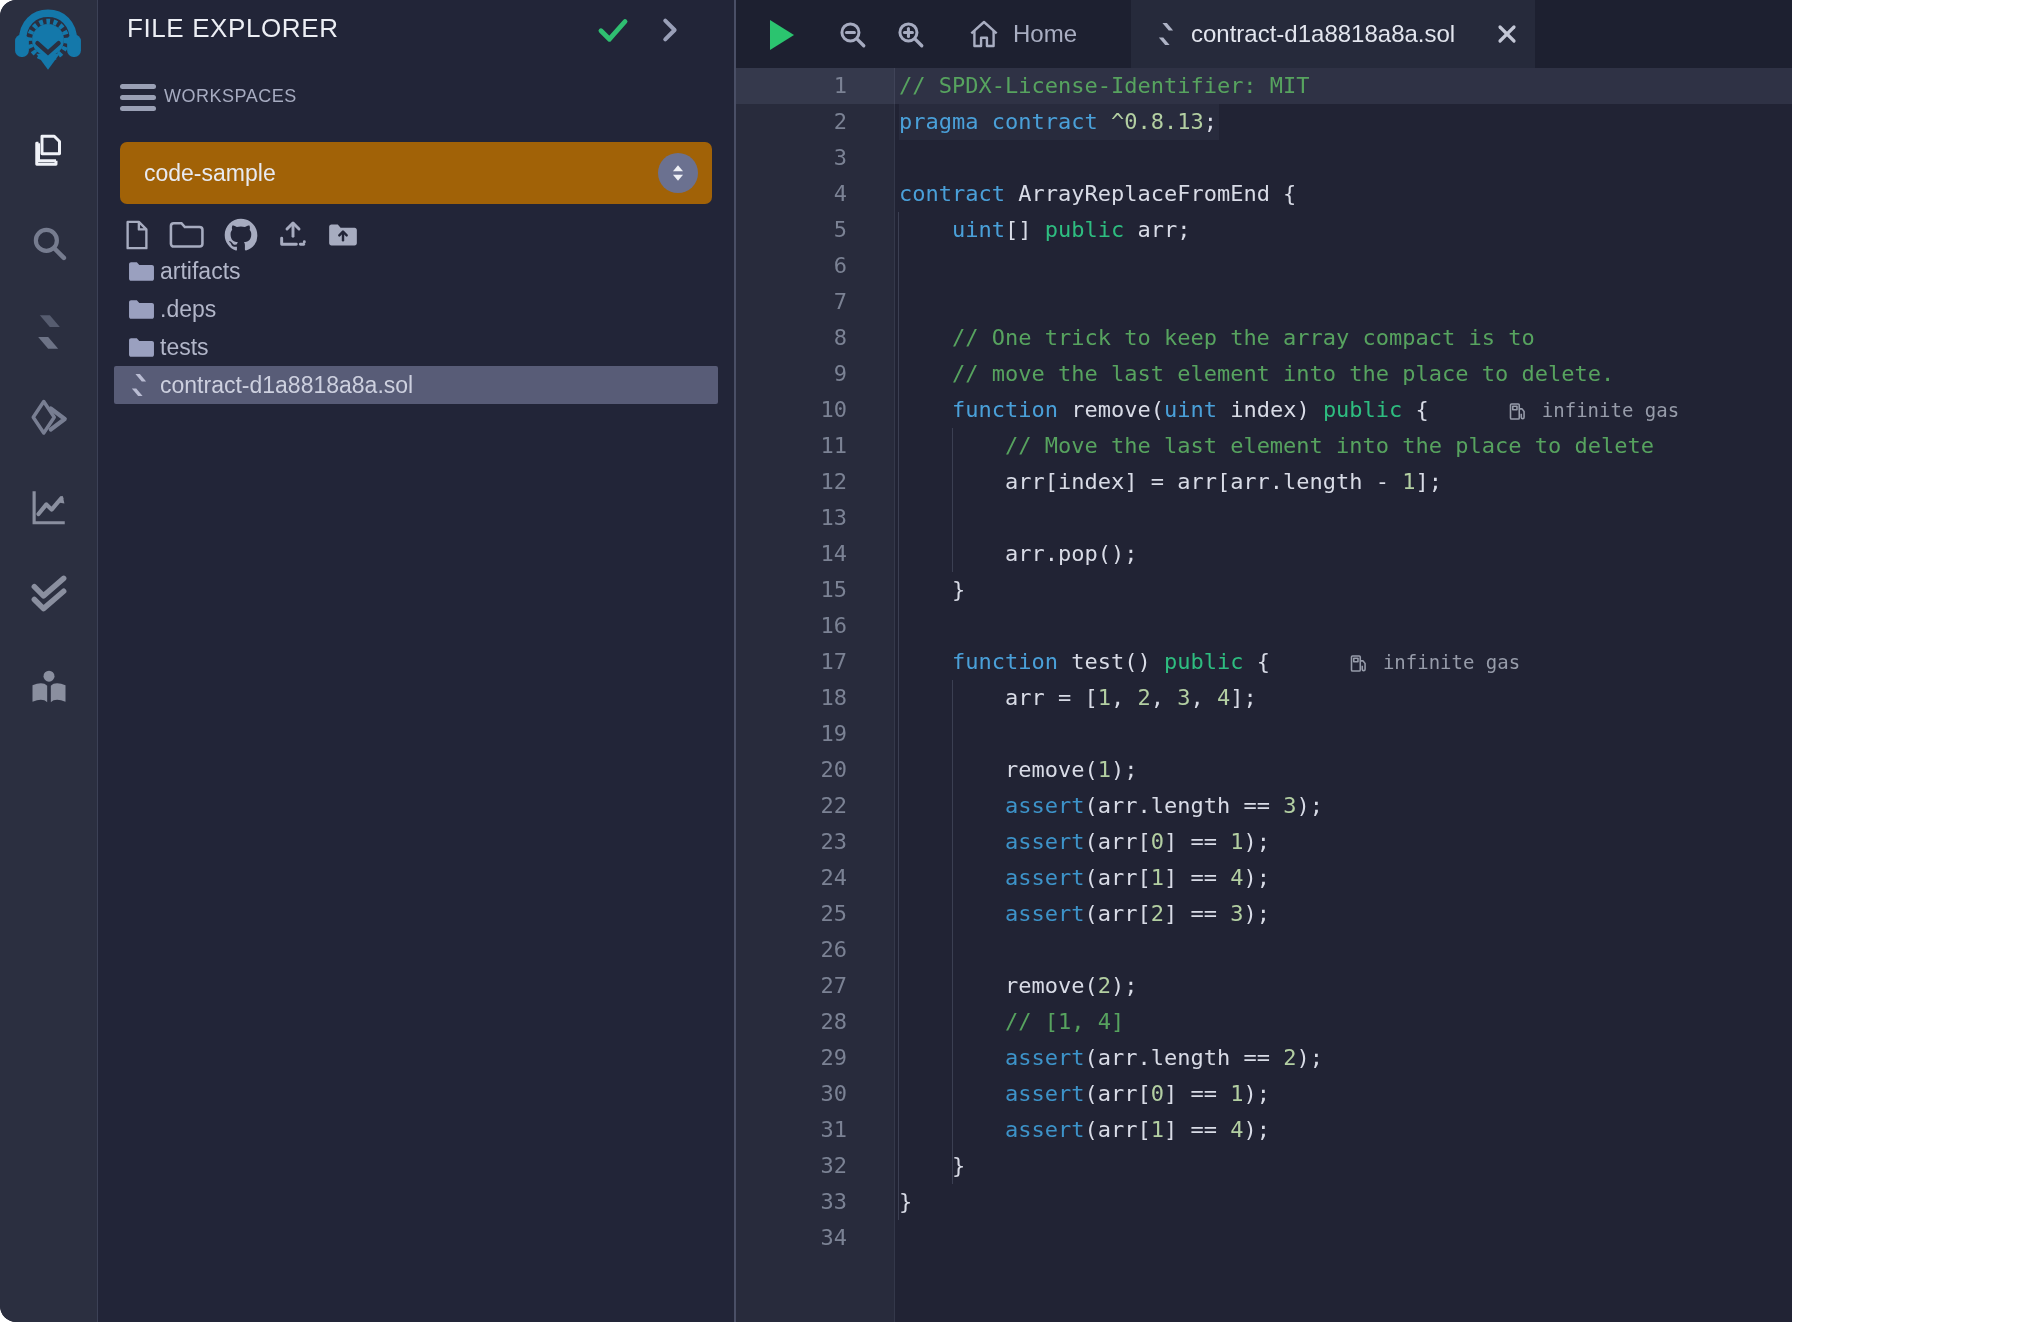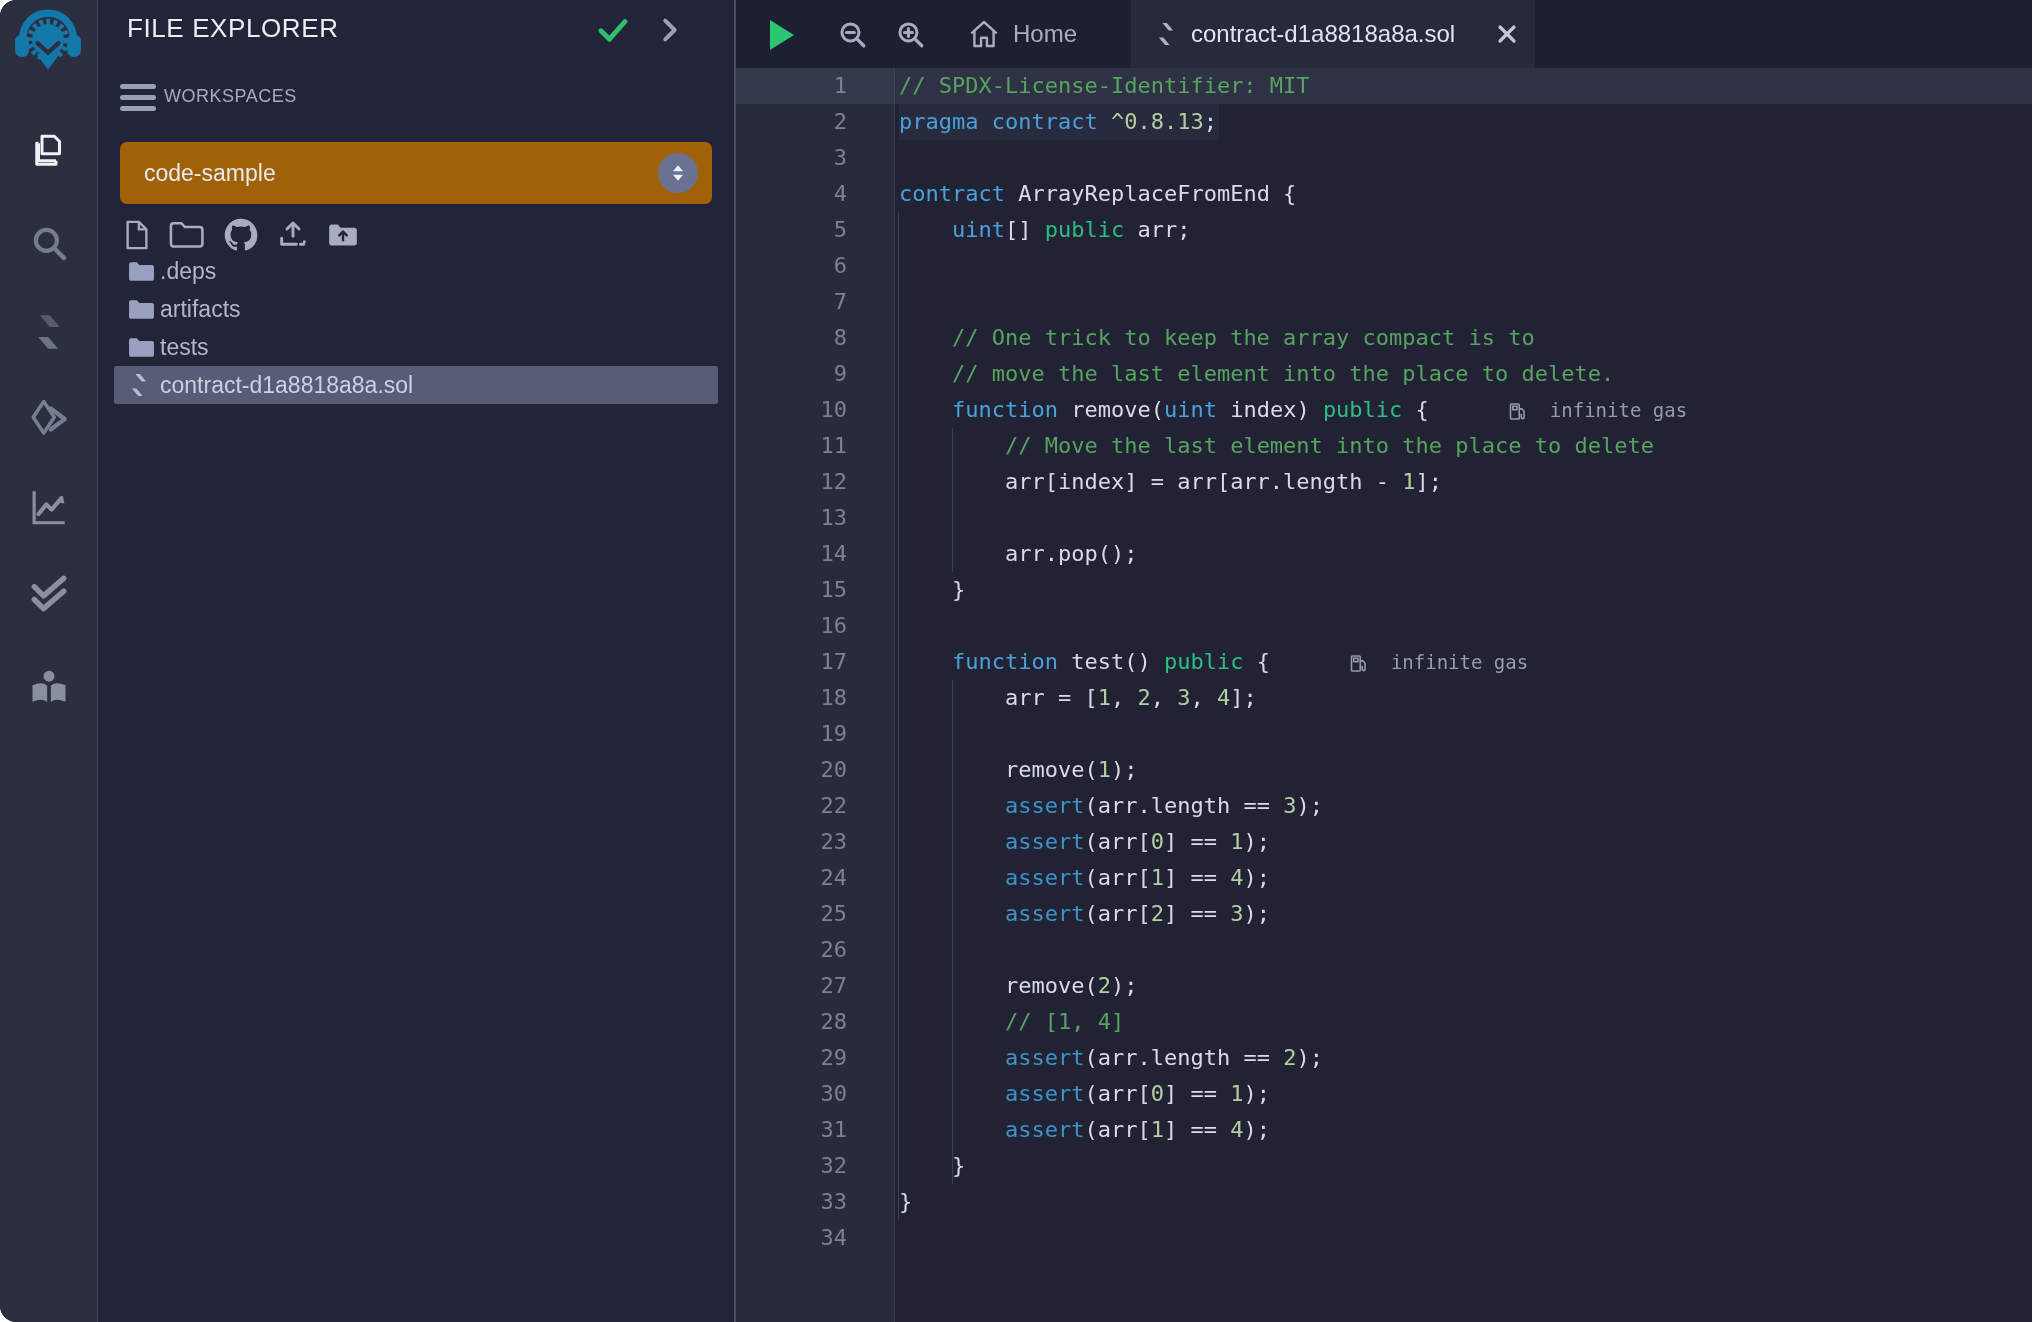--- a/index.html
+++ b/index.html
@@ -1,17 +1,17 @@
 <!DOCTYPE html>
 <html><head>
 <meta charset="utf-8">
 <style>
   html,body{margin:0;padding:0;background:#ffffff;}
   body{font-family:"Liberation Sans", sans-serif; -webkit-font-smoothing:antialiased;}
-  .app{position:relative;width:2032px;height:1322px;background:#212334;overflow:hidden;
+  .app{position:relative;width:1792px;height:1322px;background:#212334;overflow:hidden;
        border-radius:16px 0 0 16px;}
   
   .rail{position:absolute;left:0;top:0;bottom:0;width:97px;background:#2b2f40;
         border-right:1px solid #3c4156;border-radius:16px 0 0 16px;}
   .rail-logo{position:absolute;left:14px;top:8px;width:68px;height:68px;cursor:pointer;}
   .rail-item{position:absolute;left:0;width:97px;height:64px;display:flex;align-items:center;justify-content:center;cursor:pointer;}
   .rail-item svg{display:block;}
   
   .panel{position:absolute;left:98px;top:0;bottom:0;width:636px;background:#222538;
          border-right:2px solid #4a4f66;}
@@ -60,21 +60,21 @@
   .g0{left:162px;top:144px;height:1008px;}
   .g1{left:216px;top:360px;height:144px;}
   .g2{left:216px;top:612px;height:504px;}
   .lines{position:absolute;left:0;right:0;top:0;z-index:2;
          font-family:"DejaVu Sans Mono", monospace;font-size:22px;line-height:36px;}
   .line{display:flex;height:36px;white-space:pre;}
   .ln{flex:0 0 111px;text-align:right;color:#7b8294;cursor:pointer;}
   .txt{padding-left:52px;color:#d8dbe6;}
   .tk-k{color:#4aa0d9;} .tk-m{color:#2ebd80;} .tk-c{color:#57a35f;}
   .tk-n{color:#b3cfa2;} .tk-b{color:#3d93c9;} .tk-p{color:#d8dbe6;}
-  .gas{display:inline-flex;align-items:center;gap:22px;margin-left:78px;
+  .gas{display:inline-flex;align-items:center;gap:14px;margin-left:78px;
        font-size:19px;color:#979caa;vertical-align:top;}
   .gas svg{position:relative;top:1px;}
 </style>
 </head>
 <body>
 
 <div class="app">
 
   <aside class="rail">
     <span class="rail-logo">
@@ -207,29 +207,29 @@
       </span>
     </div>
 
     <div class="tree">
         <div class="trow">
           <span class="ticon">
             <svg width="27" height="23" viewBox="0 0 26 21">
         <path d="M1 3.5 c0-1.2.9-2 2-2 h5.5 l2.4 2.7 H23 c1.2 0 2 .9 2 2 v11.3 c0 1.2-.8 2-2 2 H3 c-1.1 0-2-.8-2-2 z" fill="#9aa0bf"></path>
       </svg>
           </span>
-          <span class="tlabel">.deps</span>
+          <span class="tlabel">artifacts</span>
         </div>
         <div class="trow">
           <span class="ticon">
             <svg width="27" height="23" viewBox="0 0 26 21">
         <path d="M1 3.5 c0-1.2.9-2 2-2 h5.5 l2.4 2.7 H23 c1.2 0 2 .9 2 2 v11.3 c0 1.2-.8 2-2 2 H3 c-1.1 0-2-.8-2-2 z" fill="#9aa0bf"></path>
       </svg>
           </span>
-          <span class="tlabel">artifacts</span>
+          <span class="tlabel">.deps</span>
         </div>
         <div class="trow">
           <span class="ticon">
             <svg width="27" height="23" viewBox="0 0 26 21">
         <path d="M1 3.5 c0-1.2.9-2 2-2 h5.5 l2.4 2.7 H23 c1.2 0 2 .9 2 2 v11.3 c0 1.2-.8 2-2 2 H3 c-1.1 0-2-.8-2-2 z" fill="#9aa0bf"></path>
       </svg>
           </span>
           <span class="tlabel">tests</span>
         </div>
         <div class="trow selected">

